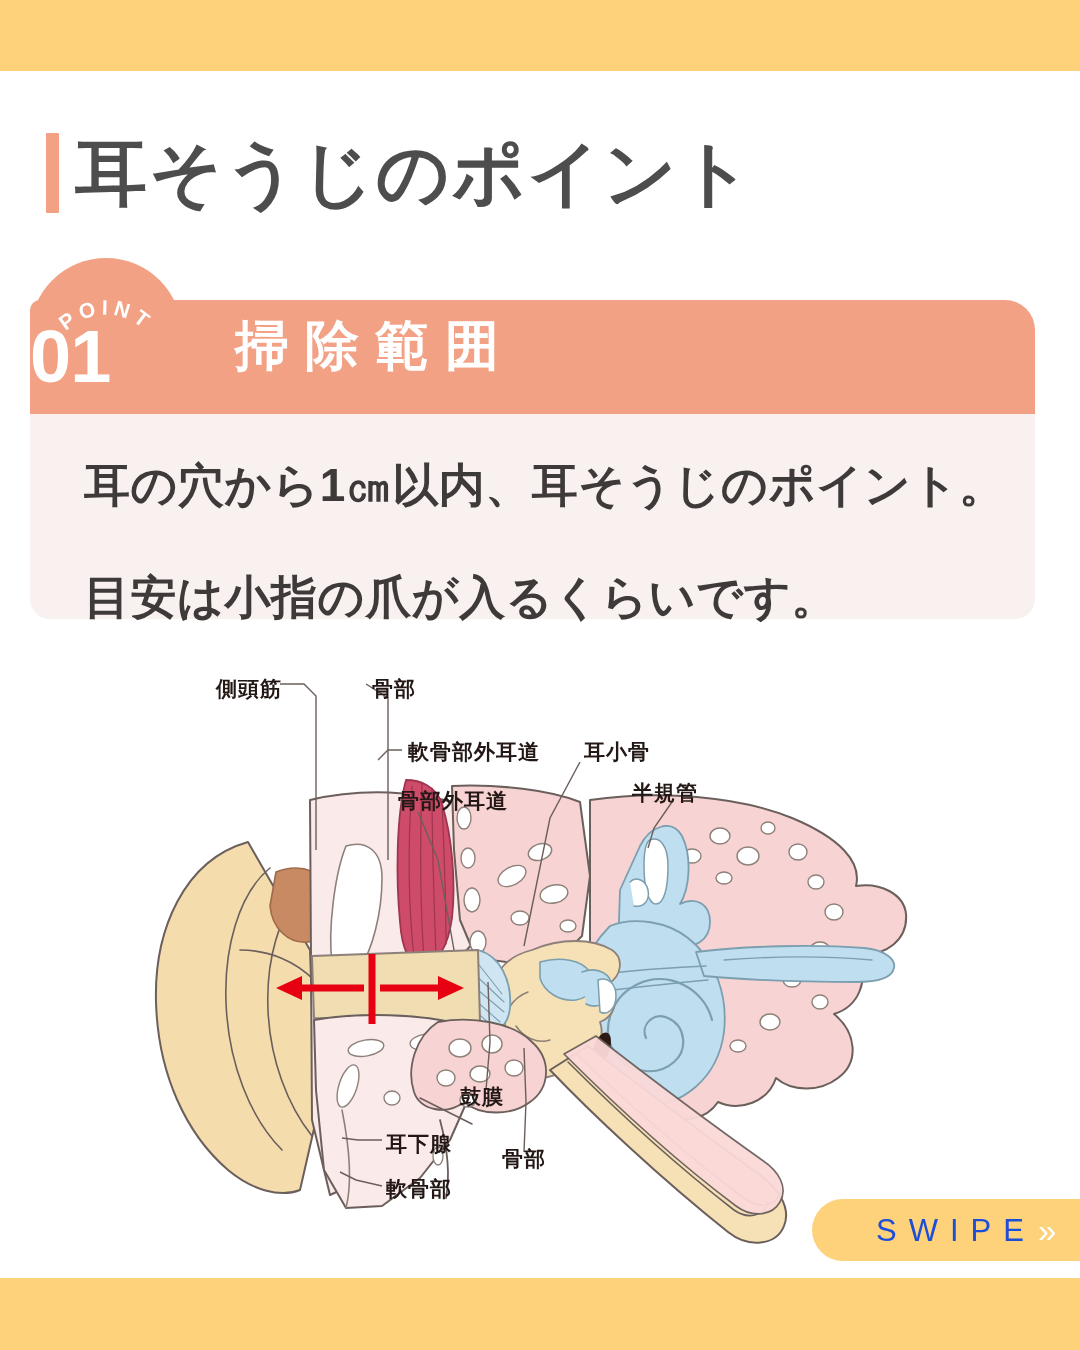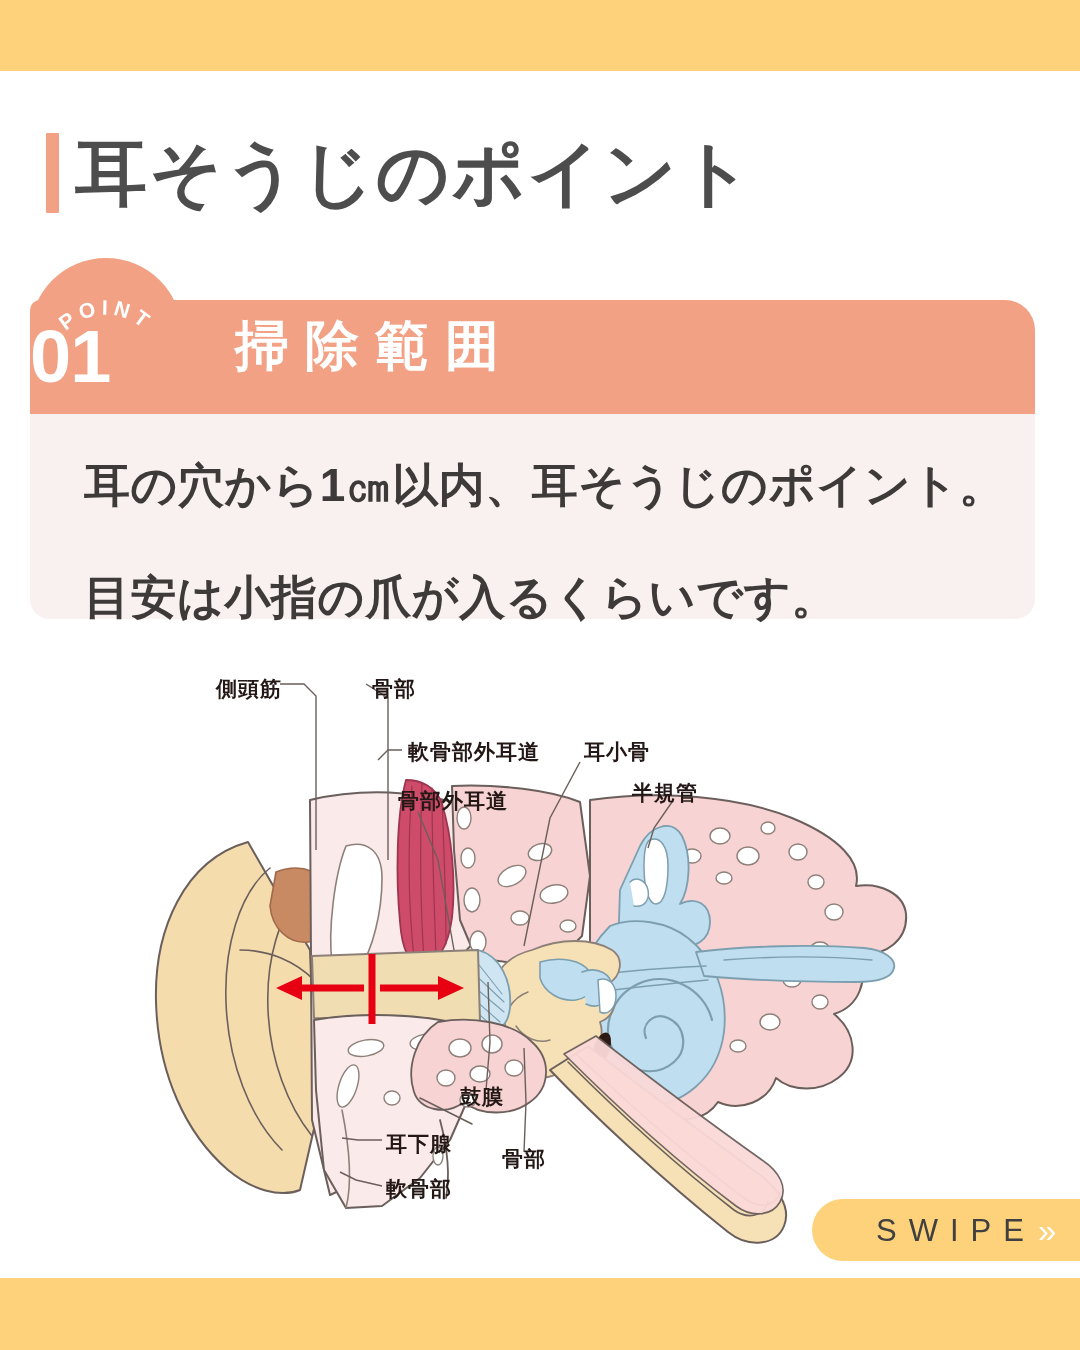--- a/index.html
+++ b/index.html
@@ -175,21 +175,21 @@
     height: 62px;
     background: #FDD27B;
     border-radius: 31px 0 0 31px;
     display: flex;
     align-items: center;
     justify-content: flex-start;
     padding-left: 64px;
     box-sizing: border-box;
   }
   .swipe-label {
-    color: #404040;
+    color: #1d4ed8;
     font-size: 31px;
     font-weight: 400;
     letter-spacing: 12px;
     line-height: 1;
   }
   .swipe-chev {
     color: #ffffff;
     font-size: 33px;
     line-height: 1;
     margin-left: 2px;

